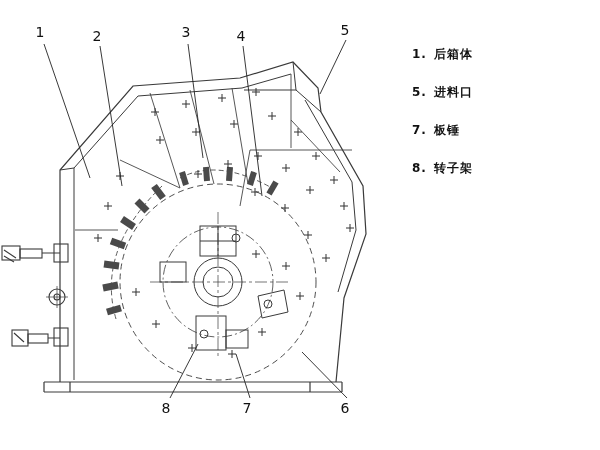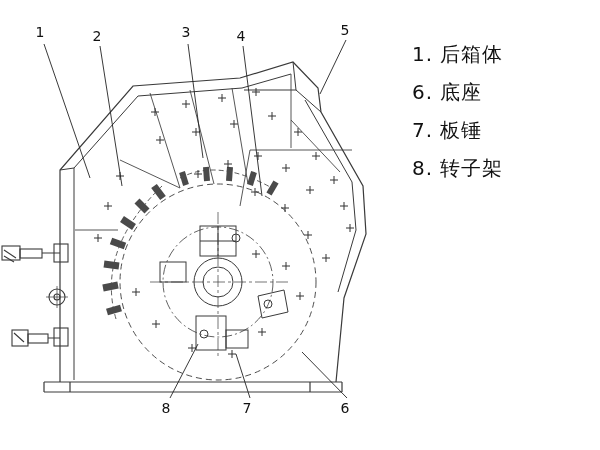--- a/index.html
+++ b/index.html
@@ -2,21 +2,21 @@
 <html><head>
 <meta charset="utf-8">
 <style>
   html,body{margin:0;padding:0;background:#fff;}
   #stage{position:relative;width:600px;height:450px;background:#ffffff;overflow:hidden;
          font-family:"DejaVu Sans","Liberation Sans",sans-serif;}
   #drawing{position:absolute;left:0;top:0;}
   .callout{position:absolute;width:16px;text-align:center;font-size:14px;color:#111;
            font-weight:500;line-height:16px;}
   #legend{position:absolute;left:412px;top:44px;}
-  .legend-item{font-size:20px;font-weight:400;color:#111;height:38px;line-height:20px;
+  .legend-item{font-size:12px;font-weight:700;color:#111;height:38px;line-height:20px;
                white-space:nowrap;letter-spacing:1px;}
   .legend-item .num{margin-right:7px;}
 </style>
 </head>
 <body>
 
 <div id="stage">
 
   <svg id="drawing" width="410" height="450" viewBox="0 0 410 450" xmlns="http://www.w3.org/2000/svg">
     <defs>
@@ -159,21 +159,21 @@
   <div class="callout" style="left:337px;top:22px">5</div>
   <div class="callout" style="left:337px;top:400px">6</div>
   <div class="callout" style="left:239px;top:400px">7</div>
   <div class="callout" style="left:158px;top:400px">8</div>
 
   <div id="legend">
     <div class="legend-item">
       <span class="num">1.</span><span>后箱体</span>
     </div>
     <div class="legend-item">
-      <span class="num">6.</span><span>底座</span>
+      <span class="num">5.</span><span>进料口</span>
     </div>
     <div class="legend-item">
       <span class="num">7.</span><span>板锤</span>
     </div>
     <div class="legend-item">
       <span class="num">8.</span><span>转子架</span>
     </div>
   </div>
 
 </div>

